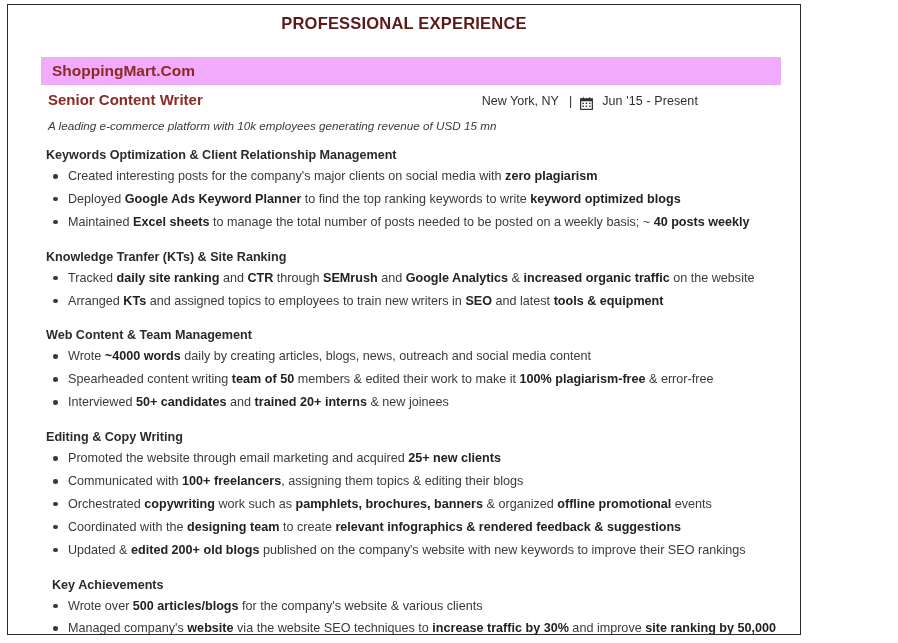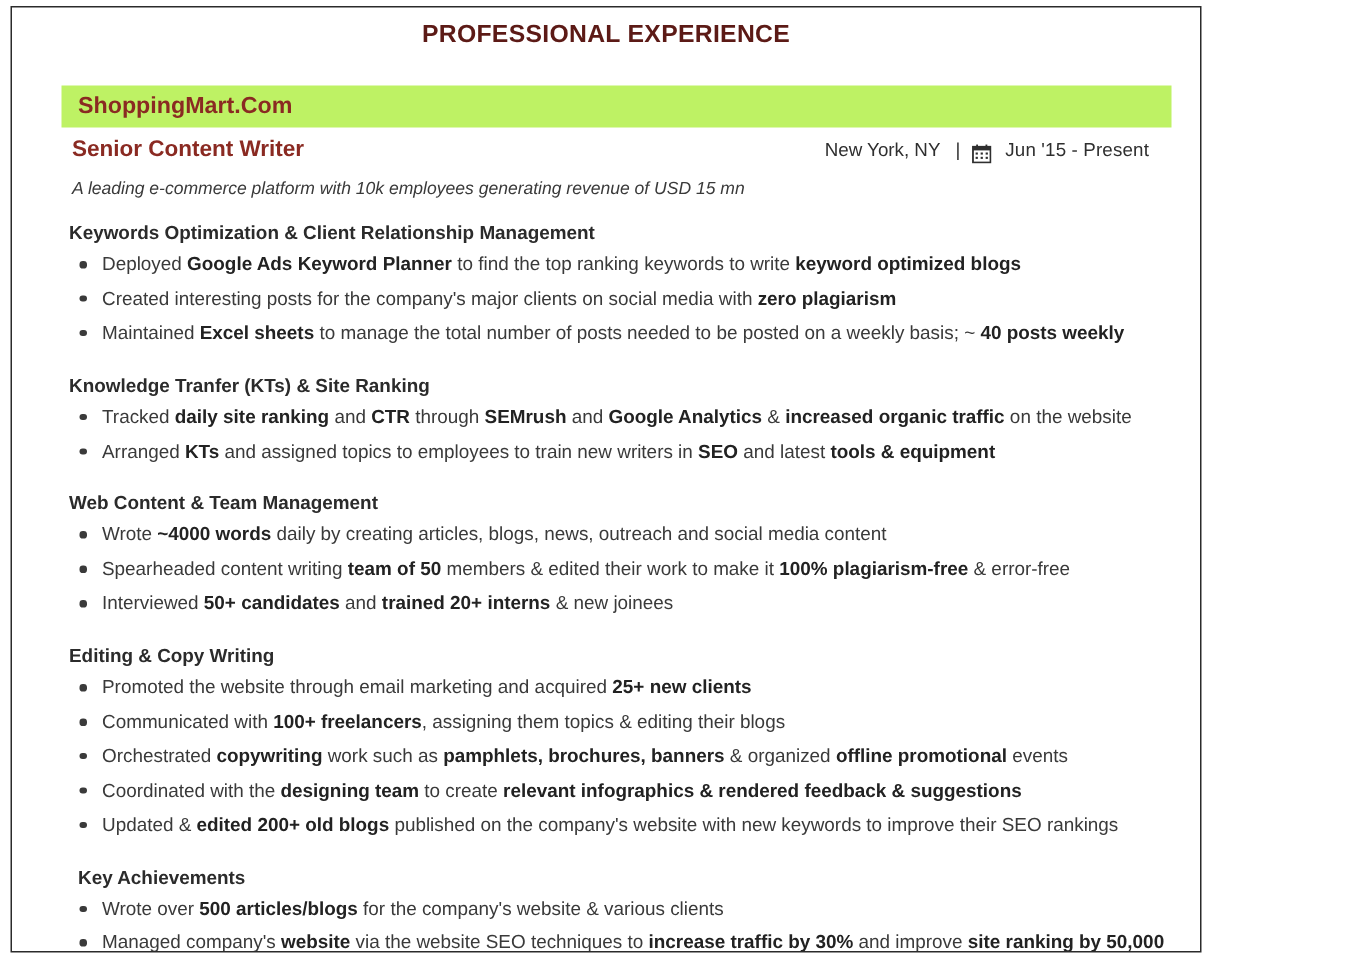--- a/index.html
+++ b/index.html
@@ -34,39 +34,39 @@
     font-weight: bold;
     font-size: 16.5px;
     letter-spacing: 0.2px;
     margin-top: 9px;
     margin-bottom: 0;
   }
 
   
   .company-band {
     margin: 24px 19px 0 33px;
-    background: #bef264;
+    background: #f0abfc;
     height: 28px;
     display: flex;
     align-items: center;
     padding-left: 11px;
     box-sizing: border-box;
   }
   .company-name {
     color: #8a2a22;
     font-weight: bold;
     font-size: 15.5px;
   }
 
   
   .role-row {
     display: flex;
     align-items: baseline;
     justify-content: space-between;
-    margin: 6px 34px 0 40px;
+    margin: 6px 102px 0 40px;
   }
   .role-title {
     color: #8a2a22;
     font-weight: bold;
     font-size: 15px;
   }
   .meta {
     display: flex;
     align-items: center;
     color: #2f2f2f;
@@ -166,22 +166,22 @@
       <span class="meta-dates">Jun '15 -  Present</span>
     </span>
   </div>
 
   <div class="tagline">A leading e-commerce platform with 10k employees generating revenue of USD 15 mn</div>
 
   <div id="groups">
       <div class="group">
         <div class="group-heading">Keywords Optimization &amp; Client Relationship Management</div>
         <ul class="bullets">
+          <li><span class="dot"></span><span>Created interesting posts for the company's major clients on social media with </span><b>zero plagiarism</b></li>
           <li><span class="dot"></span><span>Deployed </span><b>Google Ads Keyword Planner</b><span> to find the top ranking keywords to write </span><b>keyword optimized blogs</b></li>
-          <li><span class="dot"></span><span>Created interesting posts for the company's major clients on social media with </span><b>zero plagiarism</b></li>
           <li><span class="dot"></span><span>Maintained </span><b>Excel sheets</b><span> to manage the total number of posts needed to be posted on a weekly basis; ~ </span><b>40 posts weekly</b></li>
         </ul>
       </div>
       <div class="group">
         <div class="group-heading">Knowledge Tranfer (KTs) &amp; Site Ranking</div>
         <ul class="bullets">
           <li><span class="dot"></span><span>Tracked </span><b>daily site ranking</b><span> and </span><b>CTR</b><span> through </span><b>SEMrush</b><span> and </span><b>Google Analytics</b><span> &amp; </span><b>increased organic traffic</b><span> on the website</span></li>
           <li><span class="dot"></span><span>Arranged </span><b>KTs</b><span> and assigned topics to employees to train new writers in </span><b>SEO</b><span> and latest </span><b>tools &amp; equipment</b></li>
         </ul>
       </div>

